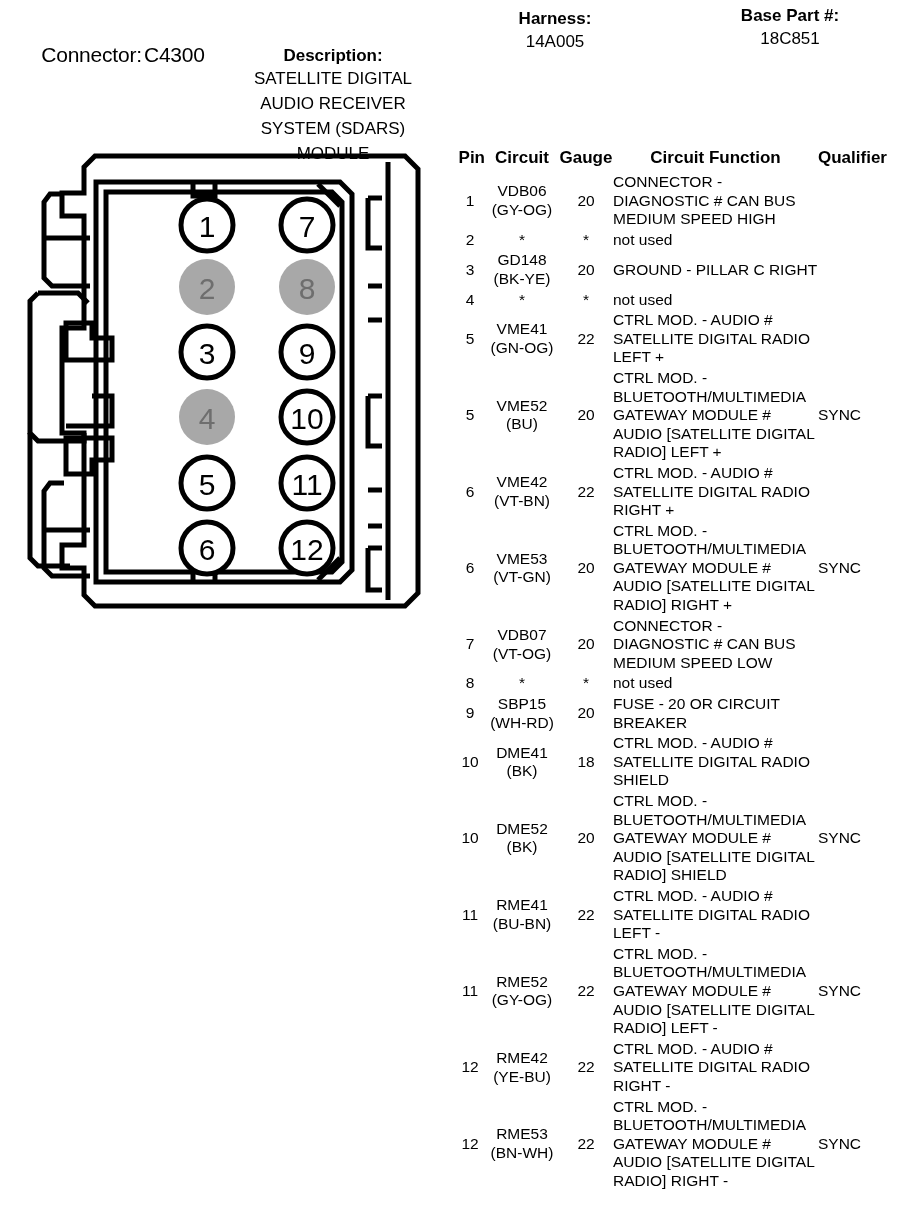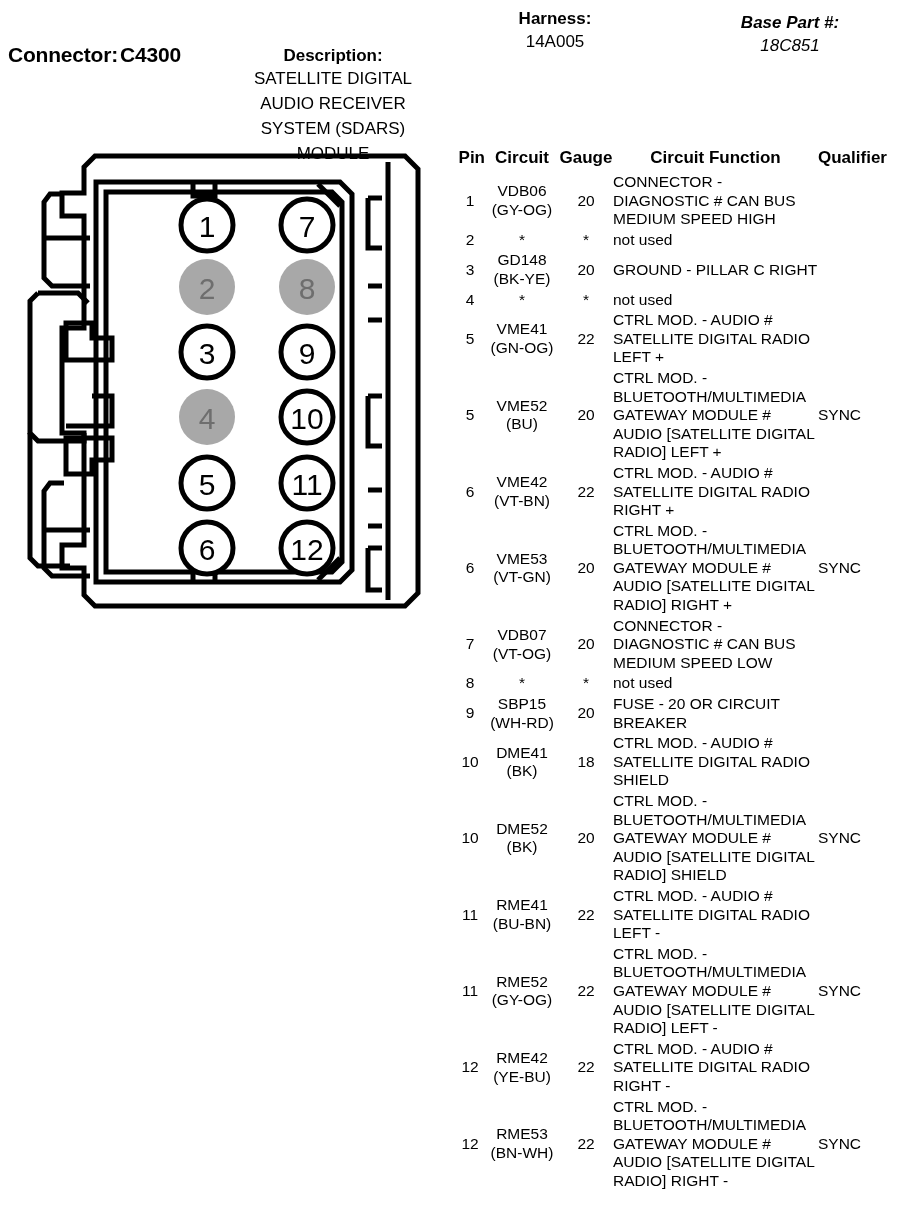--- a/index.html
+++ b/index.html
@@ -17,44 +17,44 @@
   }
 
   
   #header { position: absolute; left: 0; top: 0; width: 914px; height: 135px; }
 
   #connector-label {
     position: absolute;
     left: 8px;
     top: 43px;
     width: 230px;
-    text-align: left;
+    text-align: center;
     font-size: 21px;
-    font-weight: bold;
+    font-weight: normal;
     letter-spacing: -0.2px;
     white-space: nowrap;
   }
   #connector-label .cl-id { margin-left: 2px; }
 
   .hdr-col { position: absolute; text-align: center; }
   .hdr-col .hdr-title {
     font-size: 17px;
     font-weight: bold;
     line-height: 21px;
     white-space: nowrap;
   }
   .hdr-col .hdr-value {
     font-size: 17px;
     font-weight: normal;
     line-height: 25px;
   }
 
   #hdr-description { left: 238px; top: 8px; width: 190px; margin-top: 37px; }
   #hdr-harness     { left: 460px; top: 8px; width: 190px; }
-  #hdr-basepart    { left: 690px; top: 12px; width: 200px; font-style: italic; }
+  #hdr-basepart    { left: 690px; top: 5px; width: 200px; }
 
   
   #connector-figure {
     position: absolute;
     left: 0px;
     top: 138px;
     width: 455px;
     height: 500px;
   }
   #connector-svg { display: block; }

